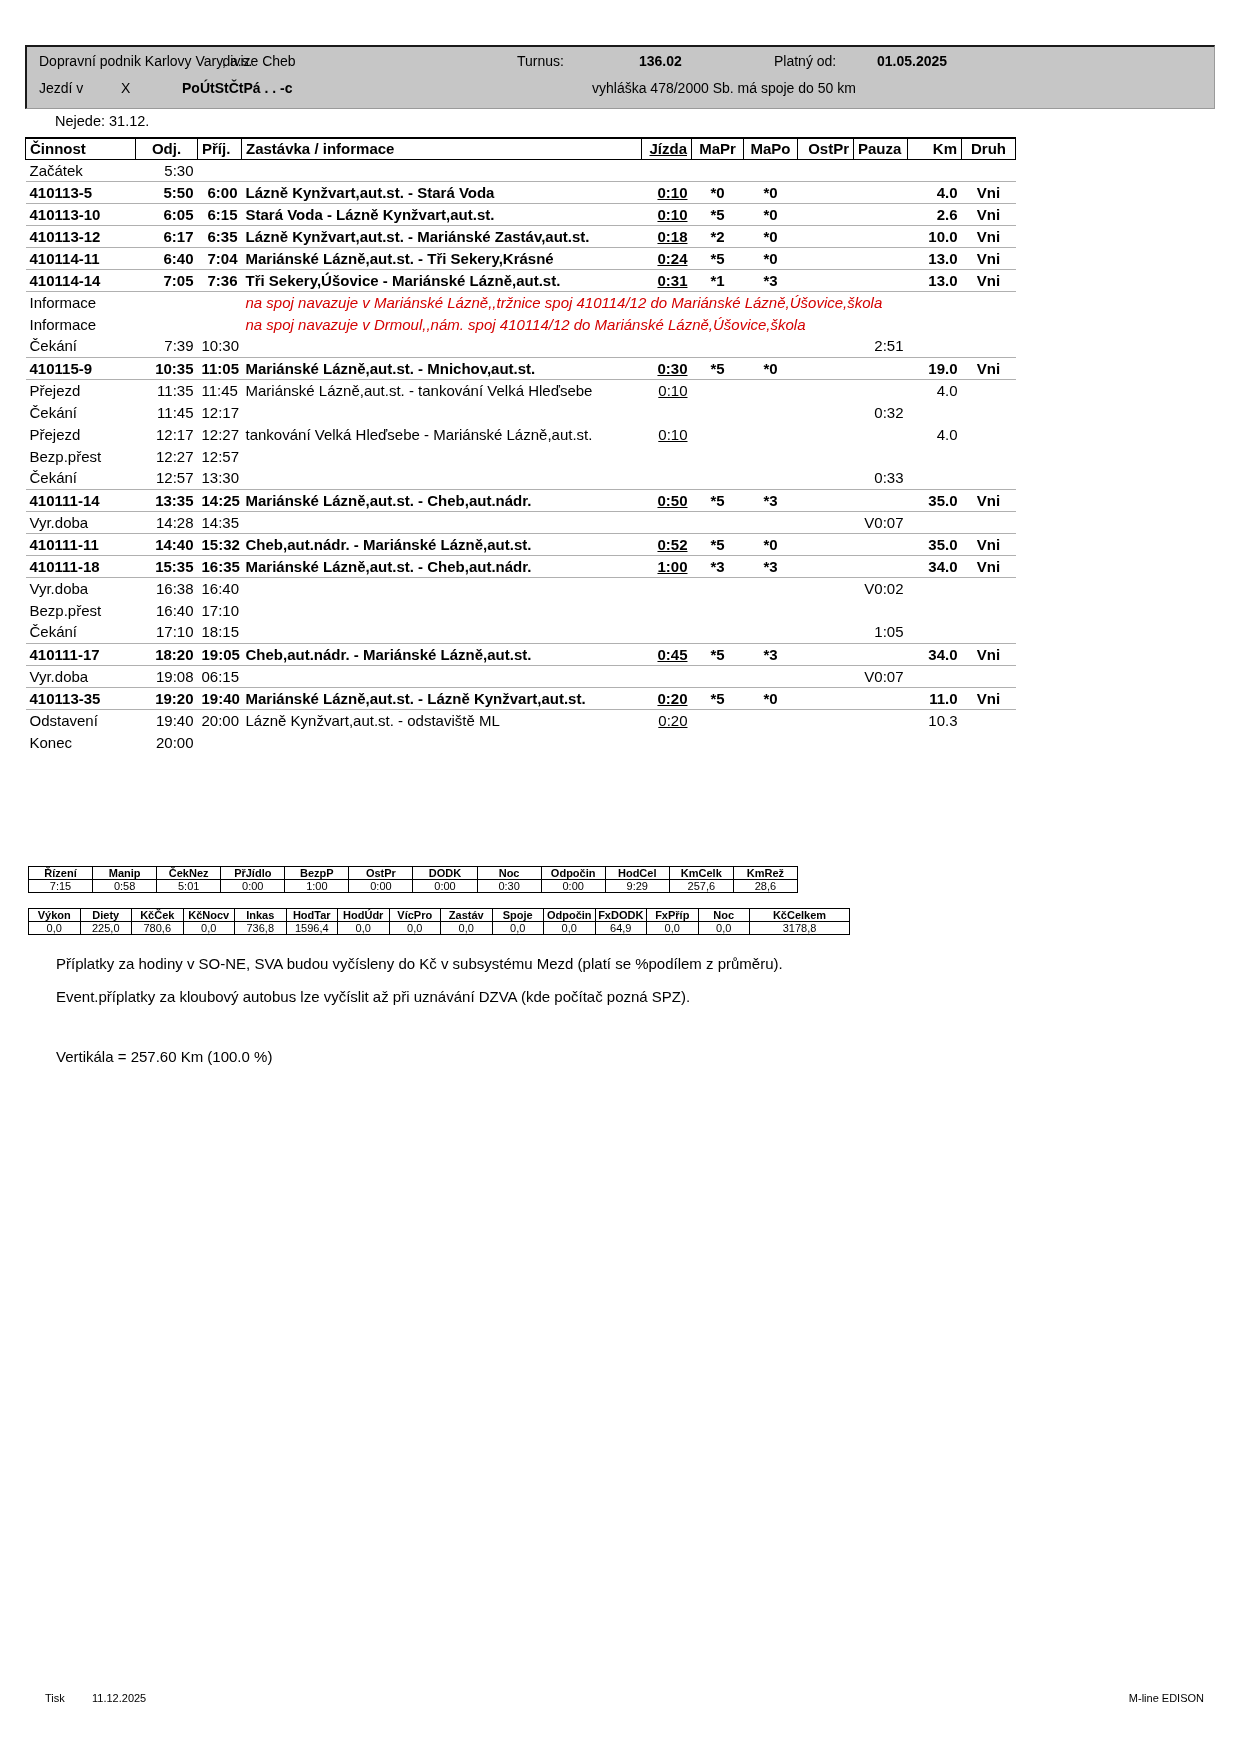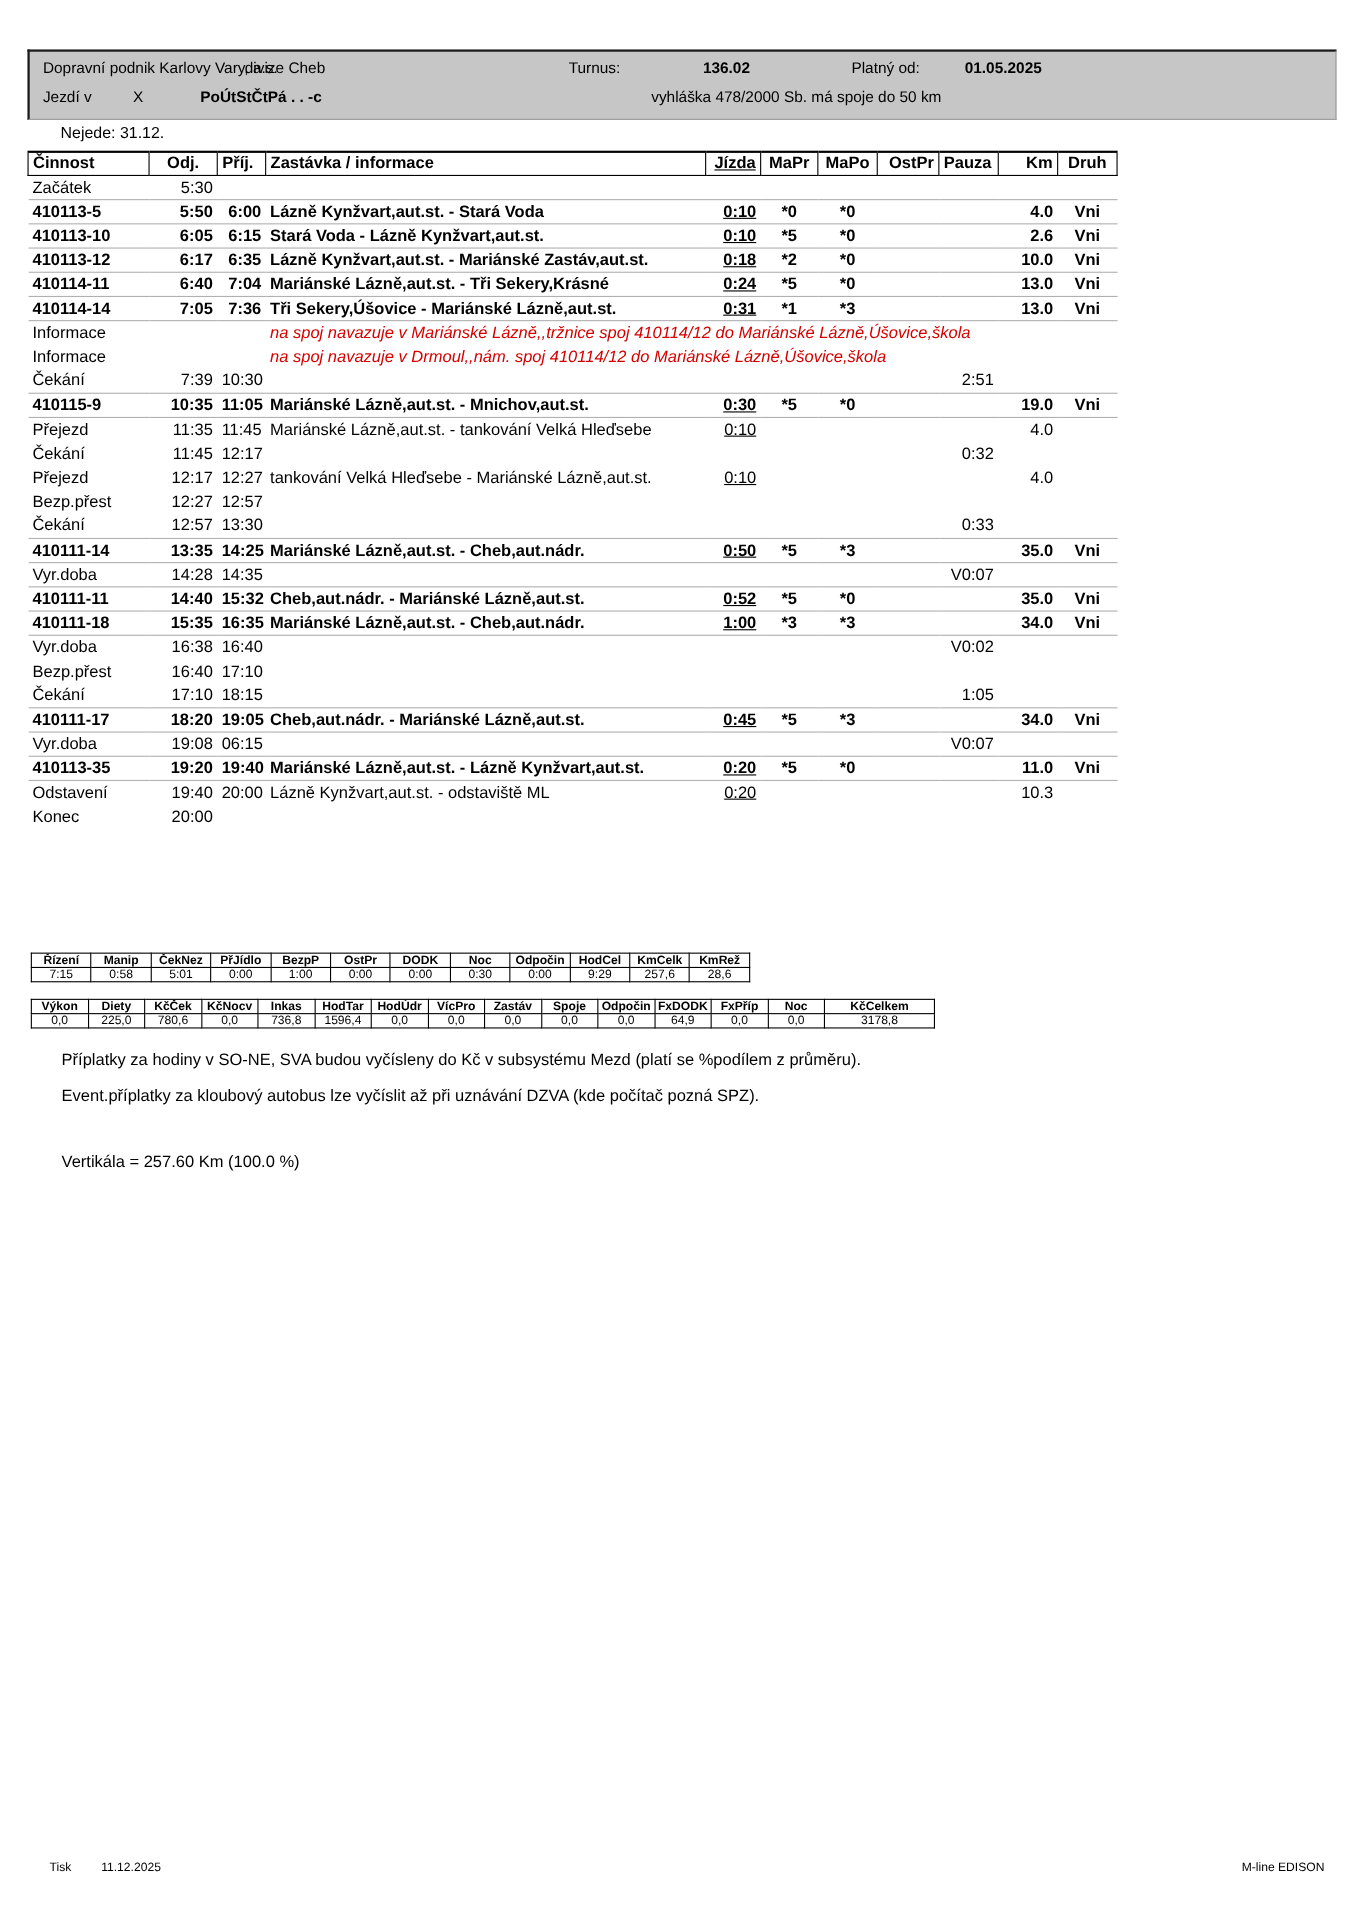--- a/index.html
+++ b/index.html
@@ -45,21 +45,21 @@
 
   
   table.sum {
     border-collapse:collapse; font-size:11px; table-layout:fixed; position:absolute; left:28px;
   }
   table.sum th, table.sum td {
     border:1px solid #000; text-align:center; padding:0 2px; height:13px;
     white-space:nowrap; overflow:hidden;
   }
   table.sum th { font-weight:bold; }
-  table.sum1 { top:866px; width:654px; }
+  table.sum1 { top:866px; width:770px; }
   table.sum2 { top:908px; width:822px; }
 
   .note { position:absolute; left:56px; font-size:15px; white-space:nowrap; }
   .note1 { top:955px; }
   .note2 { top:988px; }
   .vertikala { position:absolute; left:56px; top:1048px; font-size:15px; }
 
   .footer { position:absolute; left:0; top:1692px; width:100%; font-size:11px; }
   .footer .tisk { position:absolute; left:45px; }
   .footer .tdate { position:absolute; left:92px; }

